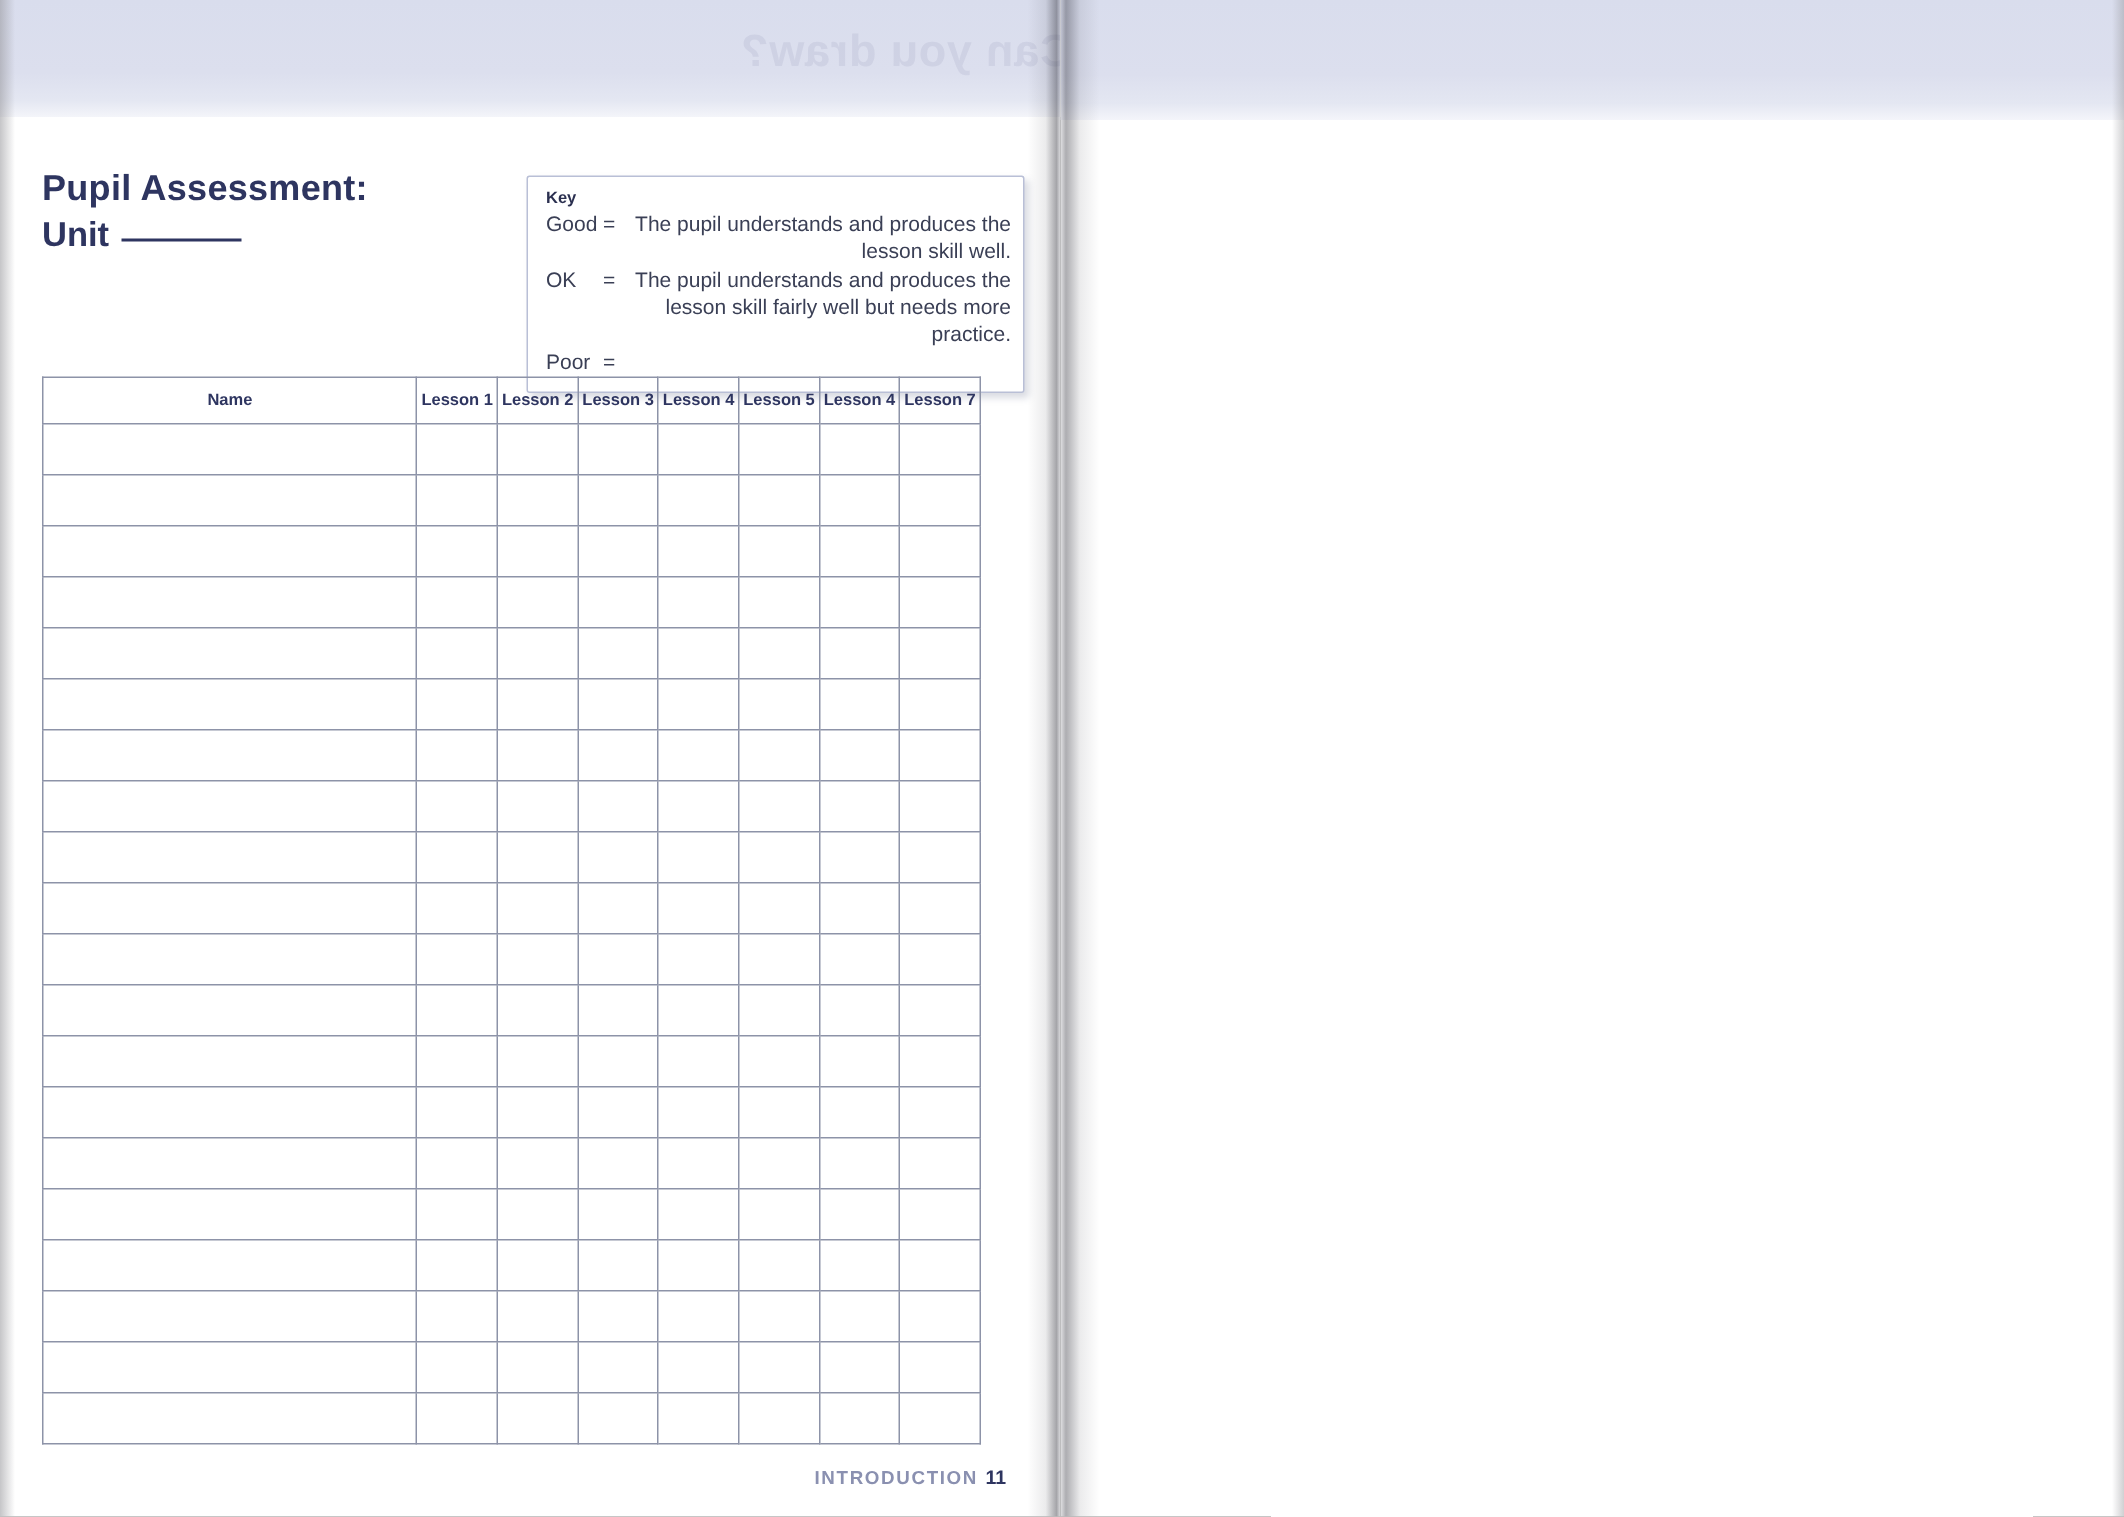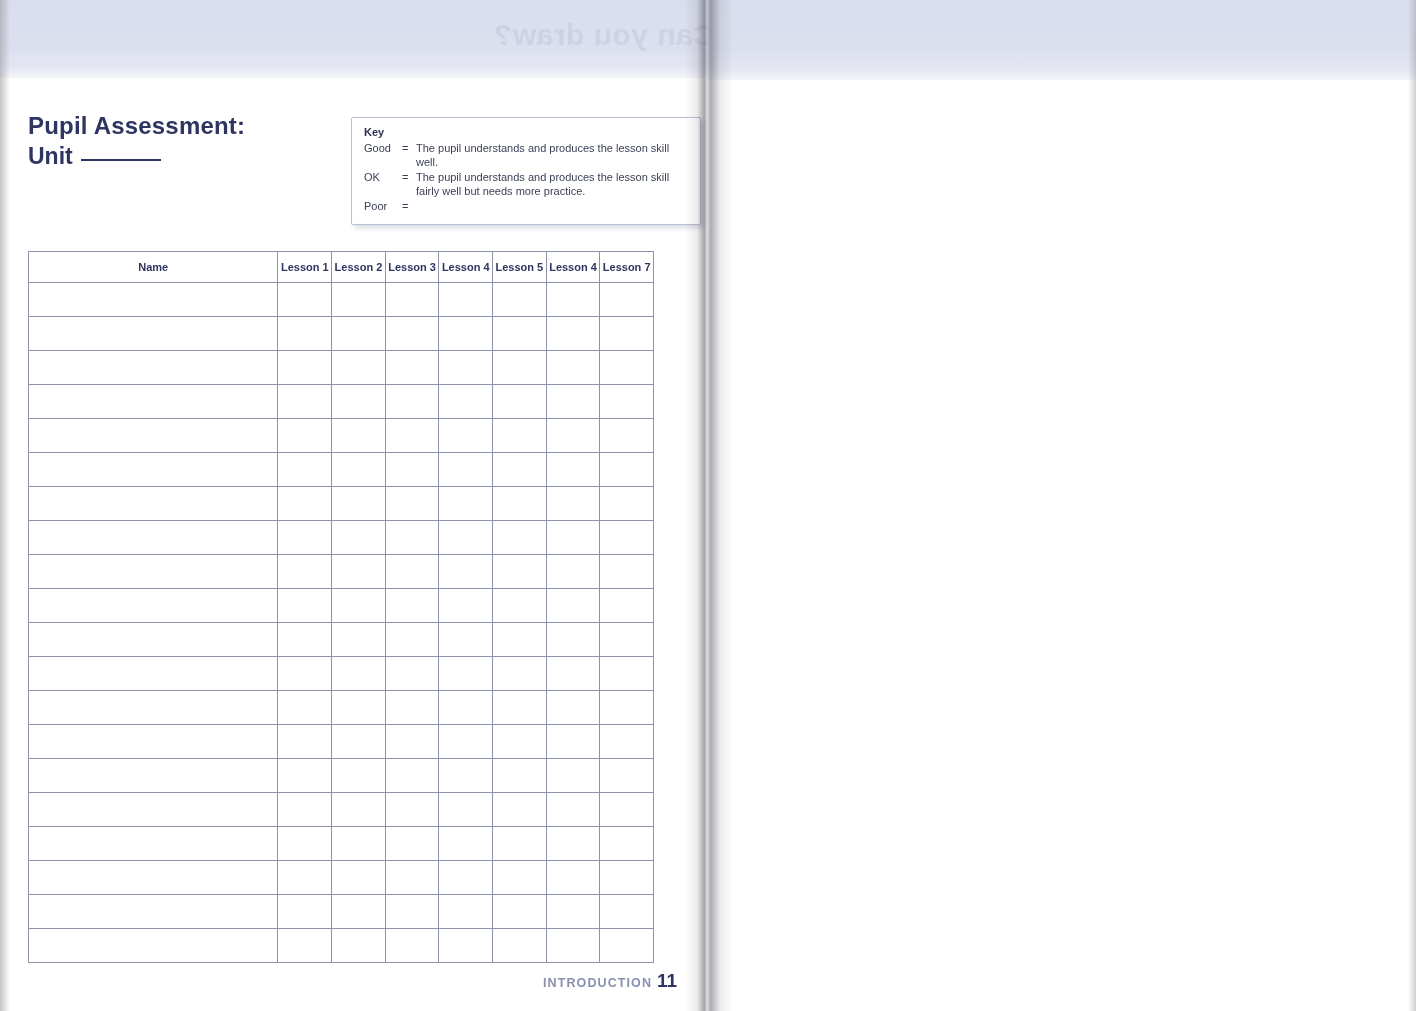--- a/index.html
+++ b/index.html
@@ -48,37 +48,37 @@
     transform:scaleX(-1);letter-spacing:.5px;
   }
 
   
   .pa-title{position:absolute;left:28px;top:112px;font-size:24px;font-weight:bold;letter-spacing:.2px;color:#2e3560;}
   .pa-unit{position:absolute;left:28px;top:143px;font-size:23px;font-weight:bold;color:#2e3560;}
   .pa-unit .rule{display:inline-block;width:80px;border-bottom:2px solid #2e3560;margin-left:8px;vertical-align:3px;}
 
   .keybox{position:absolute;left:351px;top:117px;width:310px;
     border:1px solid #b9bfd6;background:#fff;border-radius:2px;
-    box-shadow:3px 3px 5px rgba(120,125,150,.28);padding:8px 26px 10px 12px;}
+    box-shadow:3px 3px 5px rgba(120,125,150,.28);padding:8px 8px 10px 12px;}
   .keybox .kt{font-size:11px;font-weight:bold;color:#2b3050;margin-bottom:3px;}
-  .keyrow{display:flex;font-size:11px;line-height:1.28;color:#3a3f55;margin-bottom:1px;}
+  .keyrow{display:flex;font-size:14px;line-height:1.28;color:#3a3f55;margin-bottom:1px;}
   .keyrow .k-lab{width:38px;flex:none;}
   .keyrow .k-eq{width:14px;flex:none;}
-  .keyrow .k-txt{flex:1;}
+  .keyrow .k-txt{flex:1;text-align:right;}
 
   .assess-table{position:absolute;left:28px;top:251px;width:626px;border-collapse:collapse;}
   .assess-table th,.assess-table td{border:1px solid #8d93a8;padding:0;}
   .assess-table th{height:30px;font-size:11px;font-weight:bold;color:#2e3560;}
   .assess-table th.name-col{width:254px;}
   .assess-table th.les-col{width:53px;}
   .assess-table td{height:33px;}
 
   .folio-left{position:absolute;left:543px;bottom:19px;font-size:12.5px;font-weight:bold;
     letter-spacing:1.1px;color:#8a90b0;}
-  .folio-left .num{color:#2e3560;font-size:19px;letter-spacing:0;margin-left:5px;}
+  .folio-left .num{color:#2e3560;font-size:13px;letter-spacing:0;margin-left:5px;}
 </style>
 </head>
 <body>
 
 <div class="spread">
 
   <div class="page page-left">
     <div class="topband"></div>
     <div class="bleed">Can you draw?</div>
 

